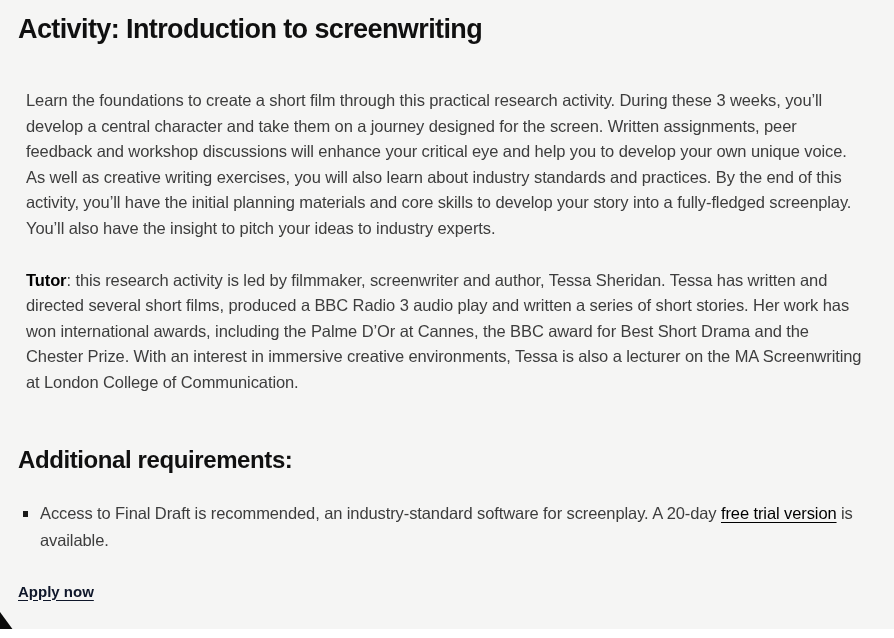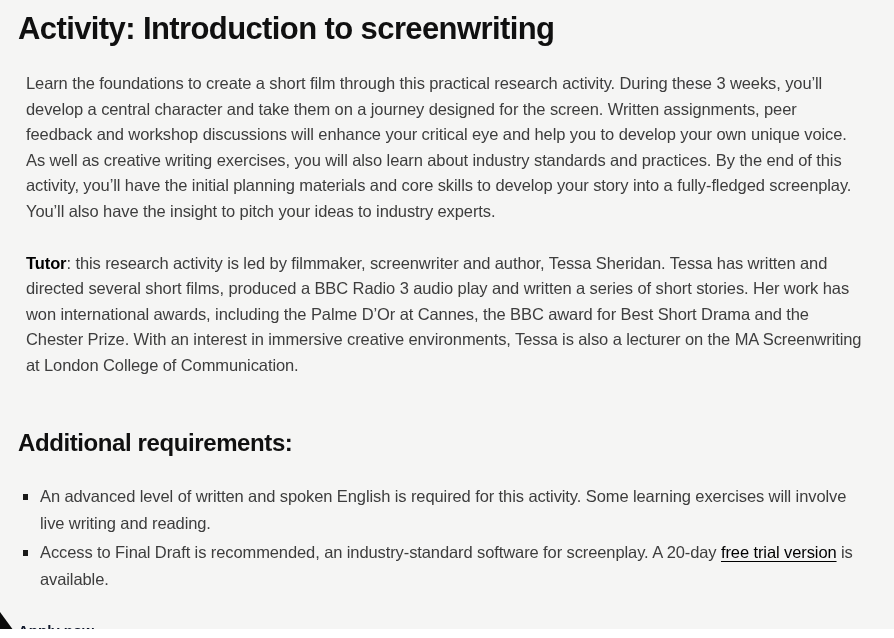--- a/index.html
+++ b/index.html
@@ -11,22 +11,22 @@
   }
   .page {
     position: relative;
     width: 894px;
     height: 629px;
     background: #f5f5f4;
     padding: 0 30px 0 18px;
     overflow: hidden;
   }
   h1.page-title {
-    margin: 10px 0 23px 0;
-    font-size: 31px;
+    margin: 10px 0 40px 0;
+    font-size: 27px;
     line-height: 38px;
     font-weight: 700;
     color: #101010;
     letter-spacing: -0.6px;
   }
   p.body-text {
     margin: 0 0 26px 8px;
     font-size: 16.5px;
     line-height: 25.6px;
     color: #3d3d3d;
@@ -96,21 +96,20 @@
 
   <h1 class="page-title">Activity: Introduction to screenwriting</h1>
 
   <p class="body-text">Learn the foundations to create a short film through this practical research activity. During these 3 weeks, you’ll develop a central character and take them on a journey designed for the screen. Written assignments, peer feedback and workshop discussions will enhance your critical eye and help you to develop your own unique voice. As well as creative writing exercises, you will also learn about industry standards and practices. By the end of this activity, you’ll have the initial planning materials and core skills to develop your story into a fully-fledged screenplay. You’ll also have the insight to pitch your ideas to industry experts.</p>
 
   <p class="body-text"><strong>Tutor</strong><span>: this research activity is led by filmmaker, screenwriter and author, Tessa Sheridan. Tessa has written and directed several short films, produced a BBC Radio 3 audio play and written a series of short stories. Her work has won international awards, including the Palme D’Or at Cannes, the BBC award for Best Short Drama and the Chester Prize. With an interest in immersive creative environments, Tessa is also a lecturer on the MA Screenwriting at London College of Communication.</span></p>
 
   <h2 class="section-heading">Additional requirements:</h2>
 
   <ul class="req-list">
-    <li><span class="bullet-square"></span><span>An advanced level of written and spoken English is required for this activity. Some learning exercises will involve live writing and reading.</span></li>
     <li><span class="bullet-square"></span><span>Access to Final Draft is recommended, an industry-standard software for screenplay. A 20-day </span><a href="#" class="inline-link">free trial version</a><span> is available.</span></li>
   </ul>
 
   <a href="#" class="apply-link">Apply now</a>
 
   <div class="cursor-triangle"></div>
 
 </div>
 
 </body></html>

